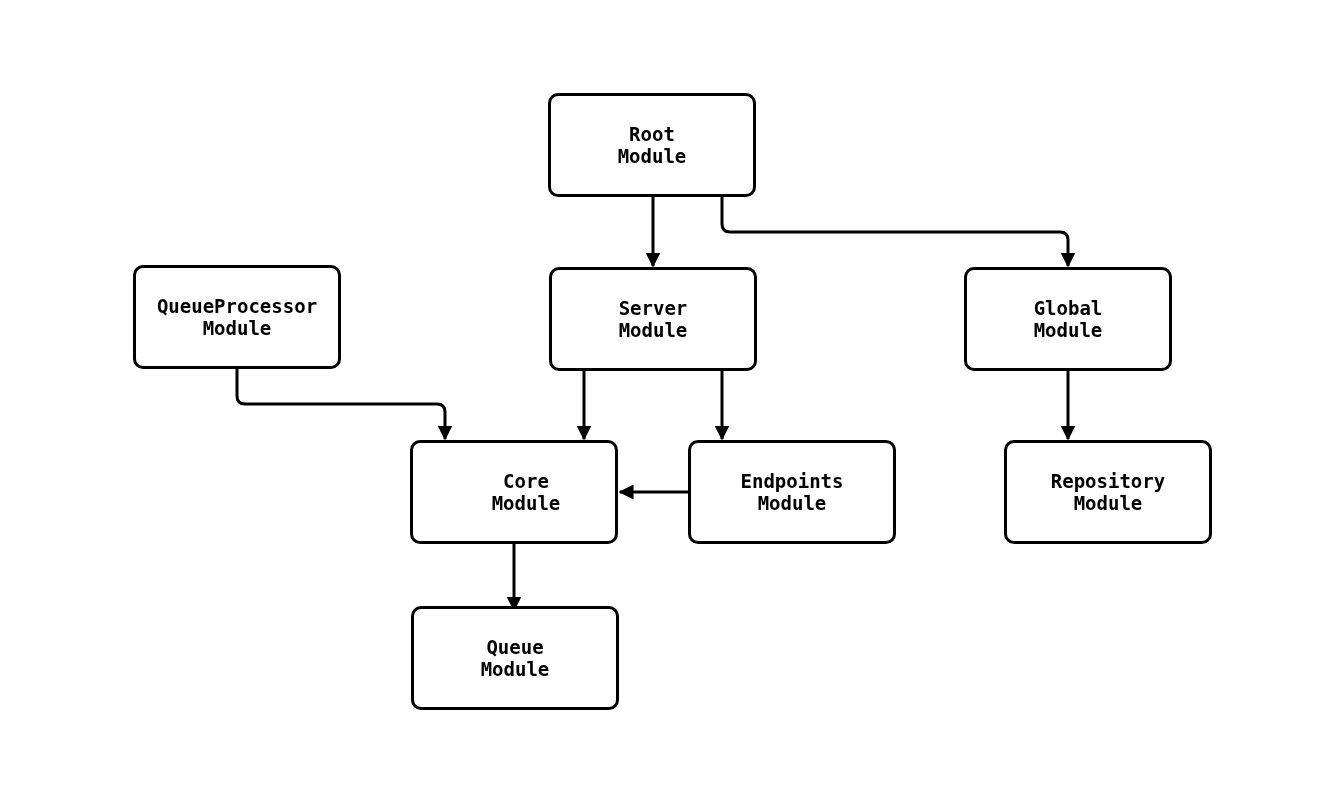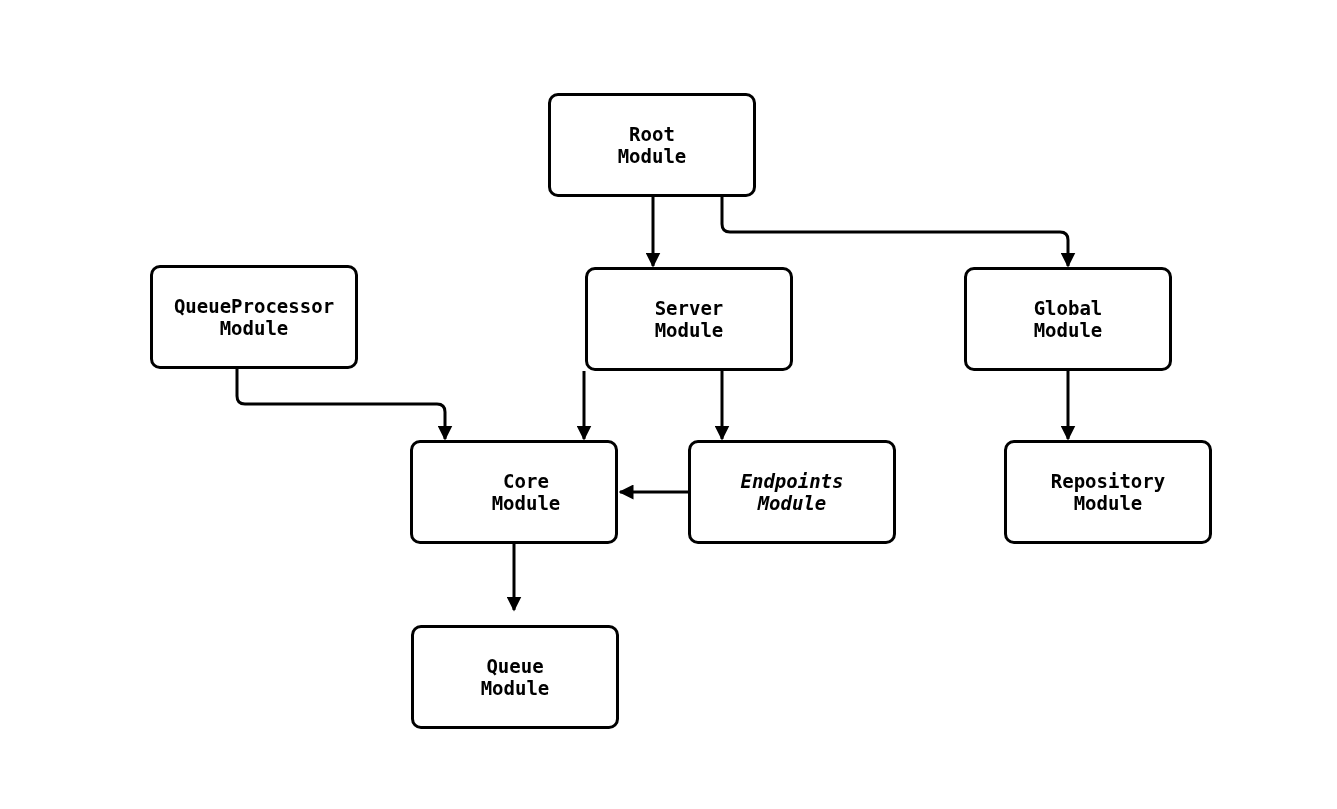--- a/index.html
+++ b/index.html
@@ -41,27 +41,27 @@
     text-align: center;
     color: #000000;
     font-weight: 700;
     font-size: 19px;
     line-height: 22px;
   }
   .node .label {
     white-space: pre-line;
   }
   .n-root            { left: 548px; top: 93px;  }
-  .n-queue-processor { left: 133px; top: 265px; margin-left: 17px; }
-  .n-server          { left: 549px; top: 267px; margin-left: 36px; }
+  .n-queue-processor { left: 133px; top: 265px; }
+  .n-server          { left: 549px; top: 267px; }
   .n-global          { left: 964px; top: 267px; }
   .n-core            { left: 410px; top: 440px; padding-left: 24px; }
-  .n-endpoints       { left: 688px; top: 440px; font-style: italic; }
+  .n-endpoints       { left: 688px; top: 440px; }
   .n-repository      { left: 1004px; top: 440px; }
-  .n-queue           { left: 411px; top: 625px; }
+  .n-queue           { left: 411px; top: 606px; }
 </style>
 </head>
 <body>
 
 <div class="canvas">
 
   <svg class="edge-layer" viewBox="0 0 1337 809" xmlns="http://www.w3.org/2000/svg">
     <defs>
       <marker id="arrowhead" viewBox="0 0 10 10" refX="9" refY="5" markerWidth="15" markerHeight="15" markerUnits="userSpaceOnUse" orient="auto-start-reverse">
         <path d="M0,0 L10,5 L0,10 Z" fill="#000000"></path>

